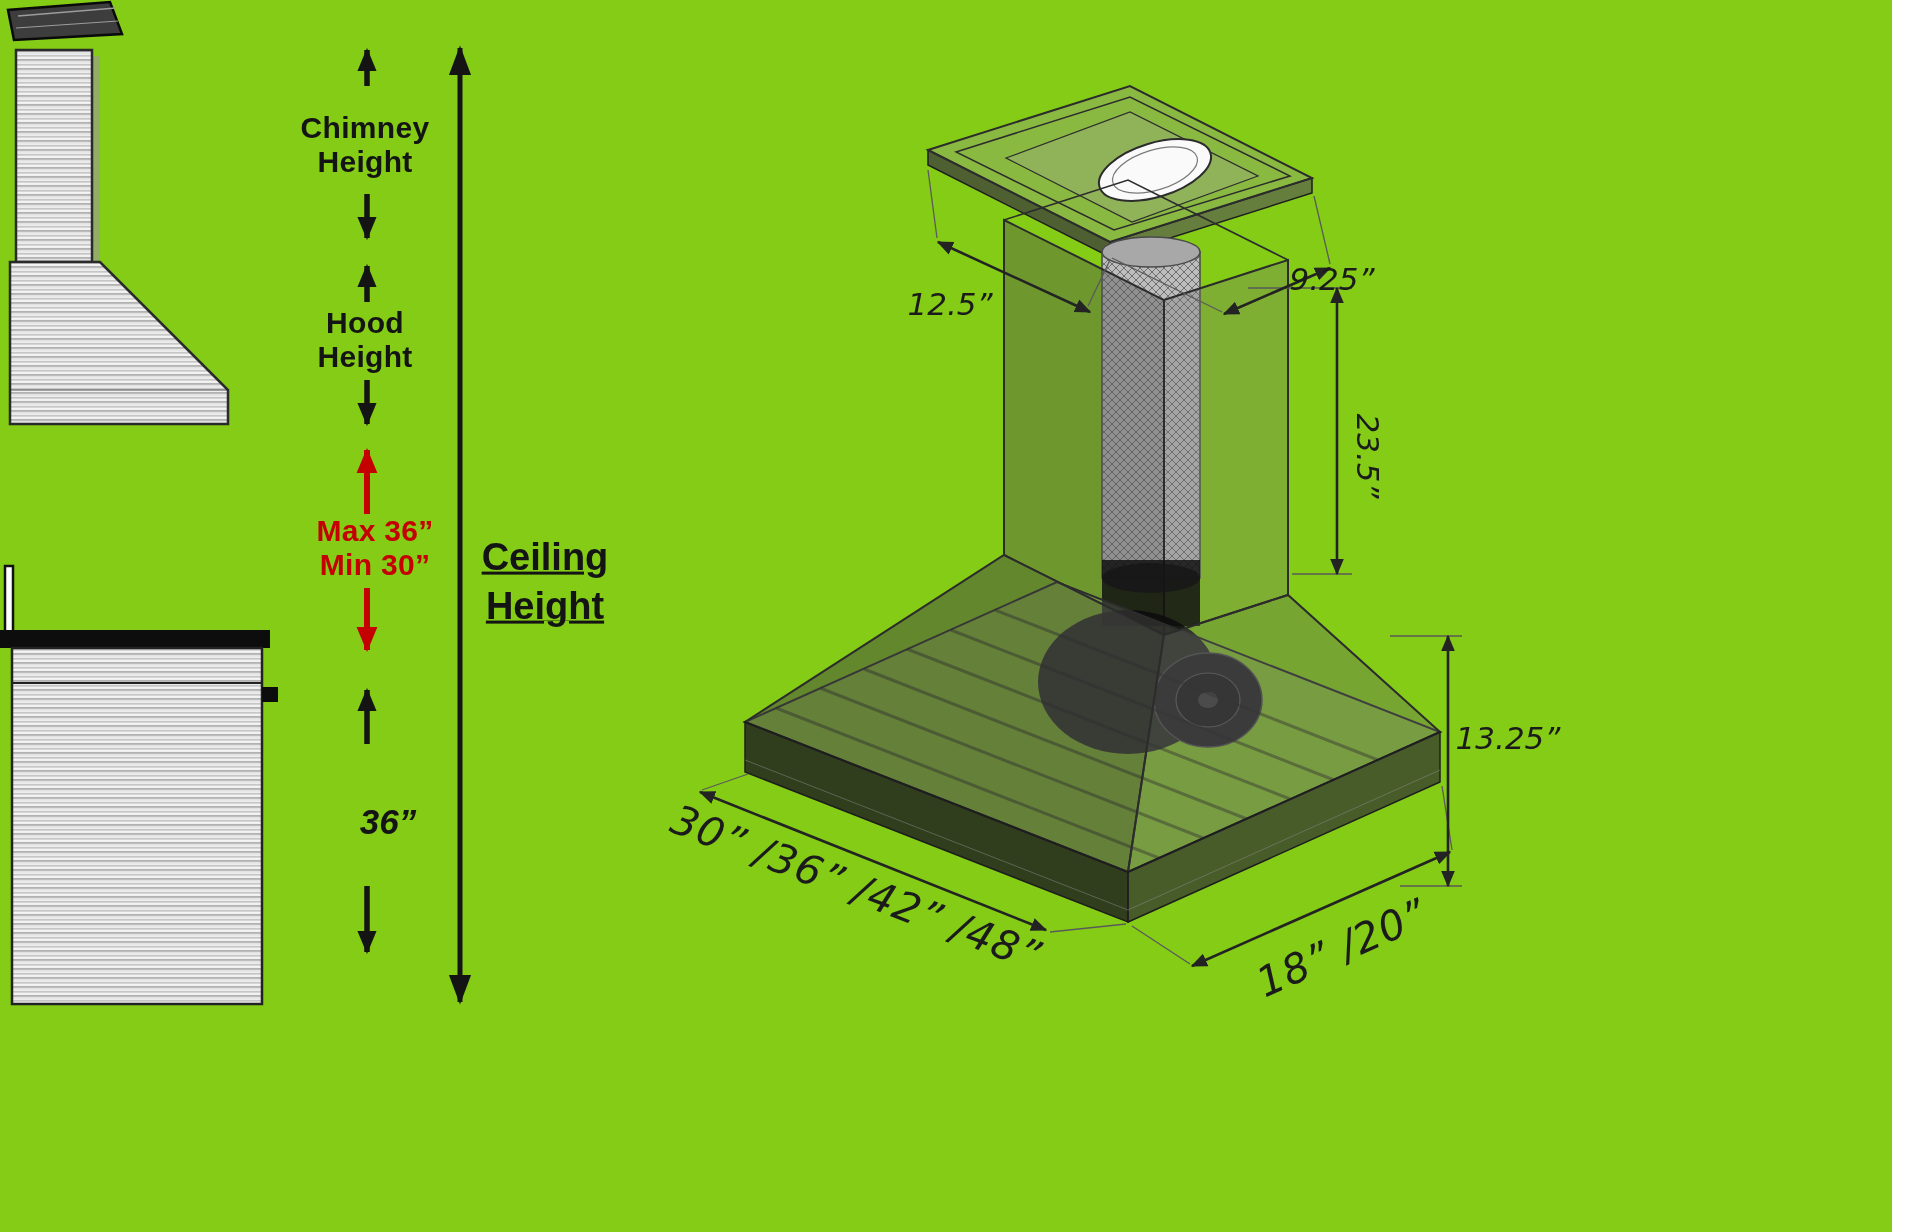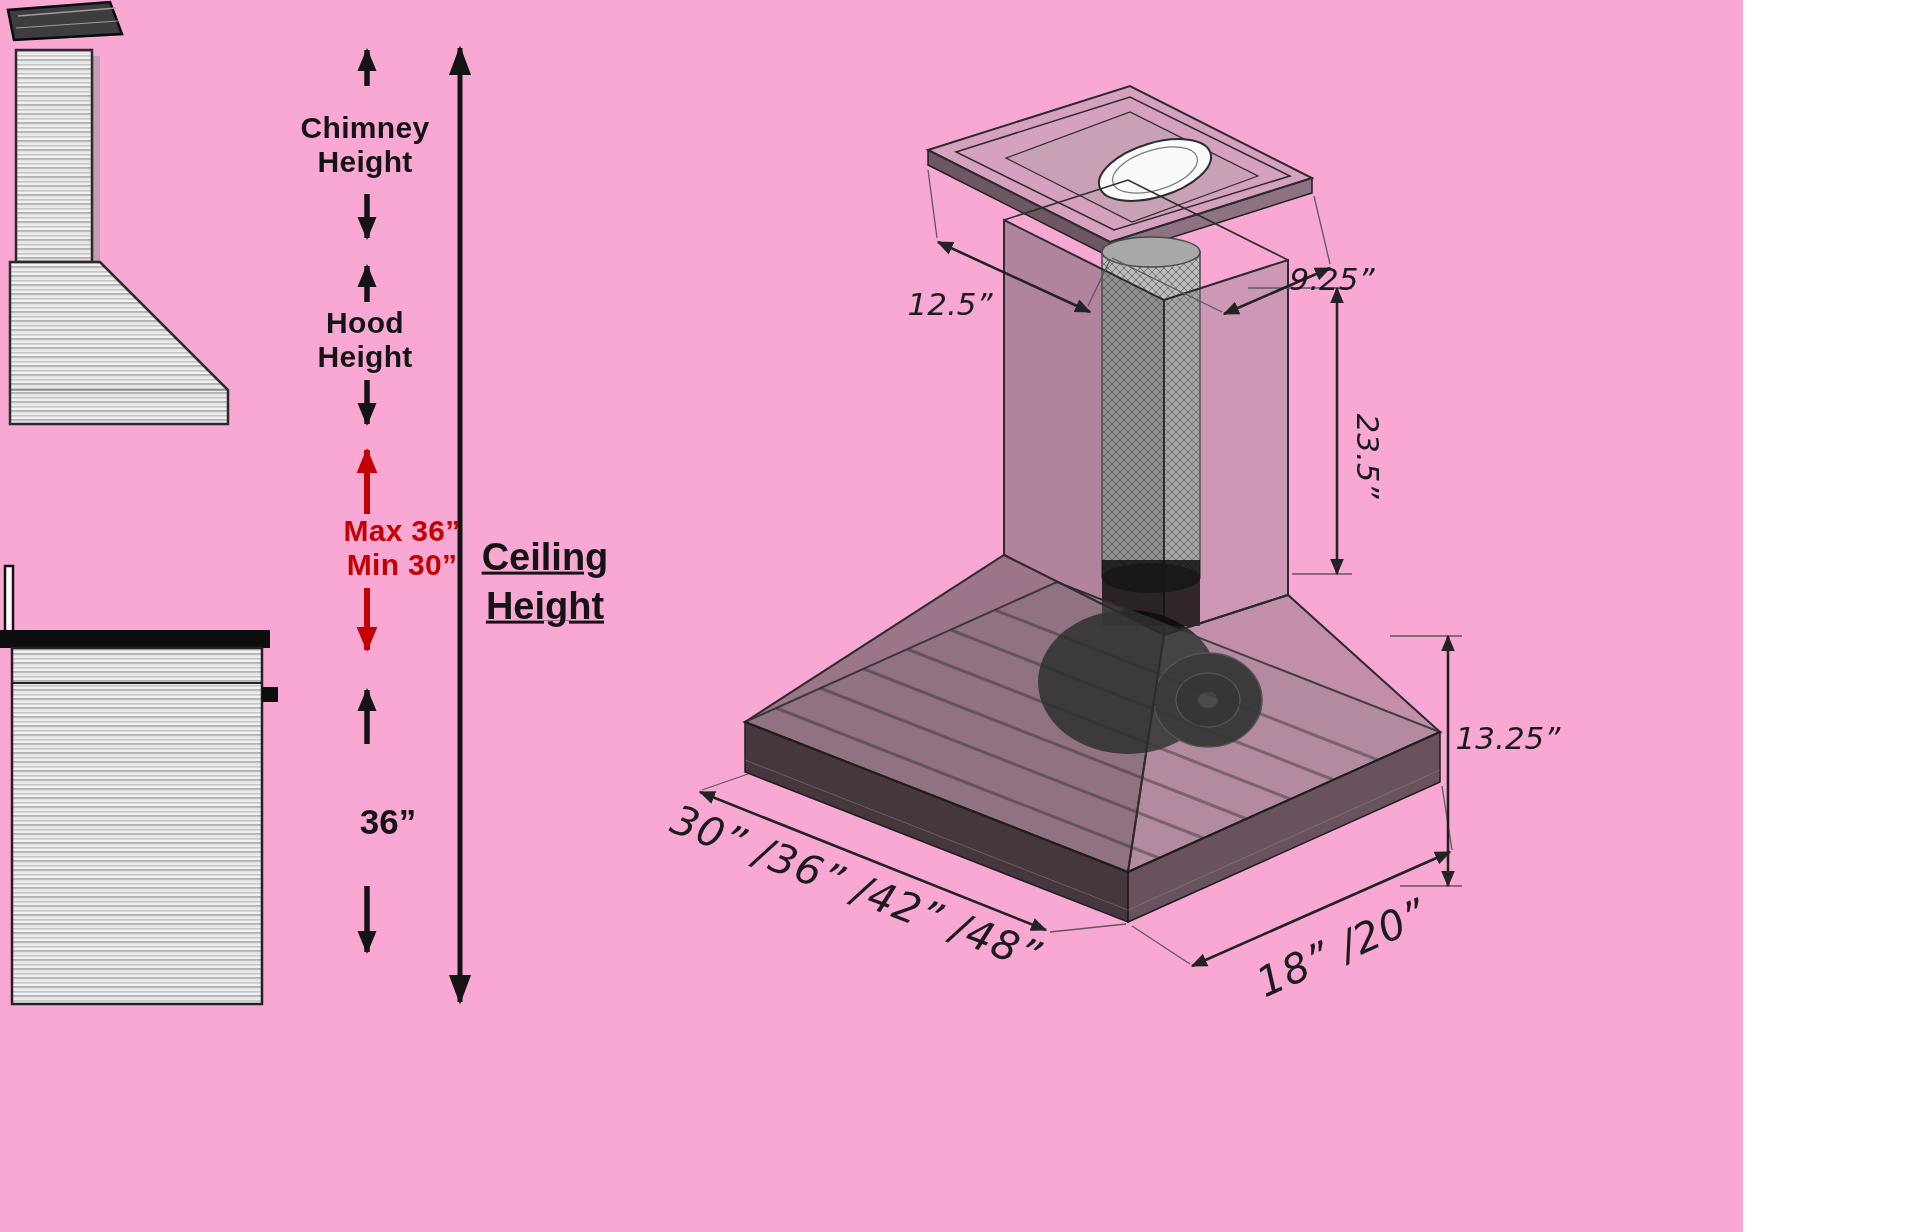--- a/index.html
+++ b/index.html
@@ -1,25 +1,25 @@
 <!DOCTYPE html>
 <html><head>
 <meta charset="utf-8">
 <style>
   * { margin:0; padding:0; box-sizing:border-box; }
   html,body { background:#ffffff; }
   body { font-family:"Liberation Sans", sans-serif; }
-  .stage { position:relative; width:1743px; height:1232px; background:#f9a8d4; overflow:hidden; }
+  .stage { position:relative; width:1892px; height:1232px; background:#84cc16; overflow:hidden; }
   svg.art { position:absolute; left:0; top:0; }
   .lbl { position:absolute; white-space:pre-line; text-align:center; color:#141414;
          transform:translate(-50%,-50%); }
   .col { font-weight:bold; font-size:30px; line-height:1.12; letter-spacing:.3px; }
-  .red { color:#c40000;margin-left:27px; }
+  .red { color:#c40000; }
   .ceiling { font-weight:bold; font-size:38px; line-height:1.3;text-decoration:underline; }
-  .num { font-weight:bold; font-size:35px; }
+  .num { font-weight:bold; font-size:35px;font-style:italic; }
   .dim { font-family:"DejaVu Sans", sans-serif; font-style:italic; font-size:31px;
          color:#1b1b1b; white-space:nowrap; }
   .dim-big { font-size:41px; letter-spacing:1px; }
 </style>
 </head>
 <body>
 
 <div class="stage">
 
   <svg class="art" width="1920" height="1232" viewBox="0 0 1920 1232">

